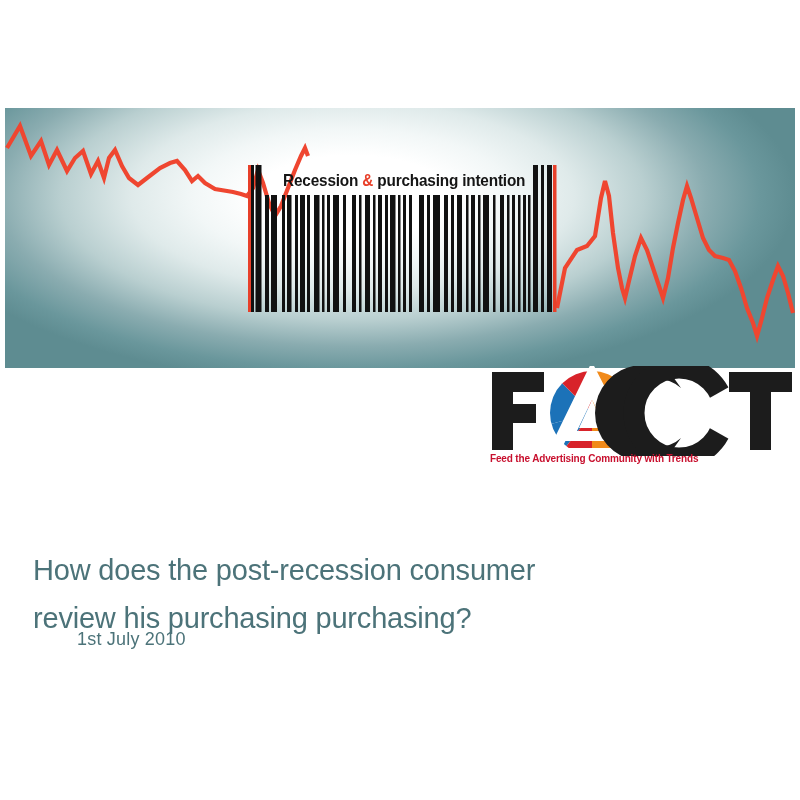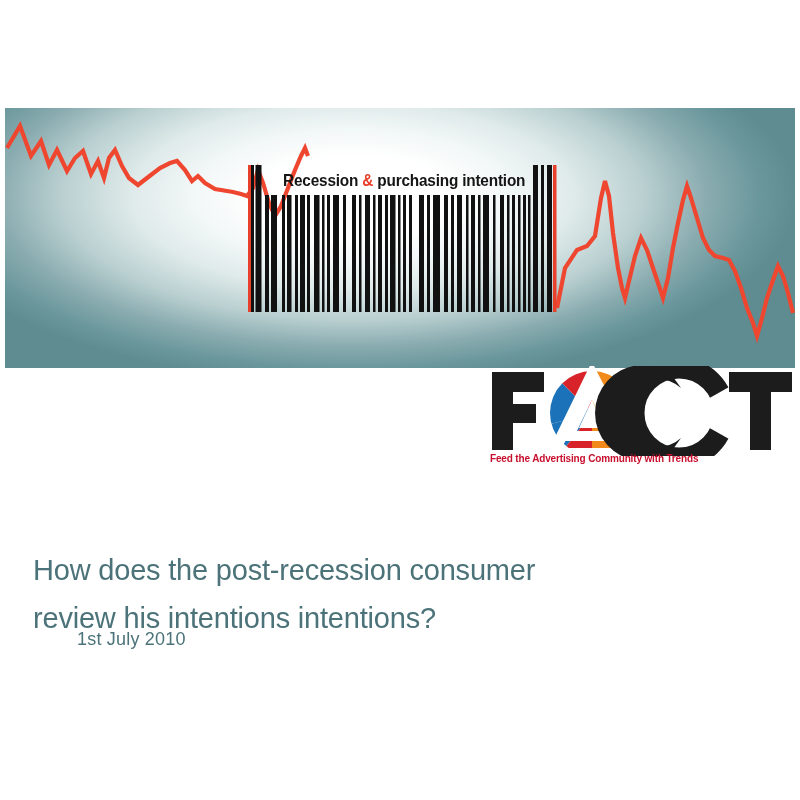--- a/index.html
+++ b/index.html
@@ -280,18 +280,18 @@
         <rect x="242" y="6" width="63" height="20"></rect>
         <rect x="263" y="6" width="21" height="78"></rect>
       </g>
     </svg>
 
     <div class="logo-tagline">Feed the Advertising Community with Trends</div>
   </div>
 
   <div class="headline">
     <span class="headline-line">How does the post-recession consumer</span>
-    <span class="headline-line">review his intentions intentions?</span>
+    <span class="headline-line">review his purchasing purchasing?</span>
   </div>
 
   <div class="dateline">1st July 2010</div>
 
 </div>
 
 </body></html>

